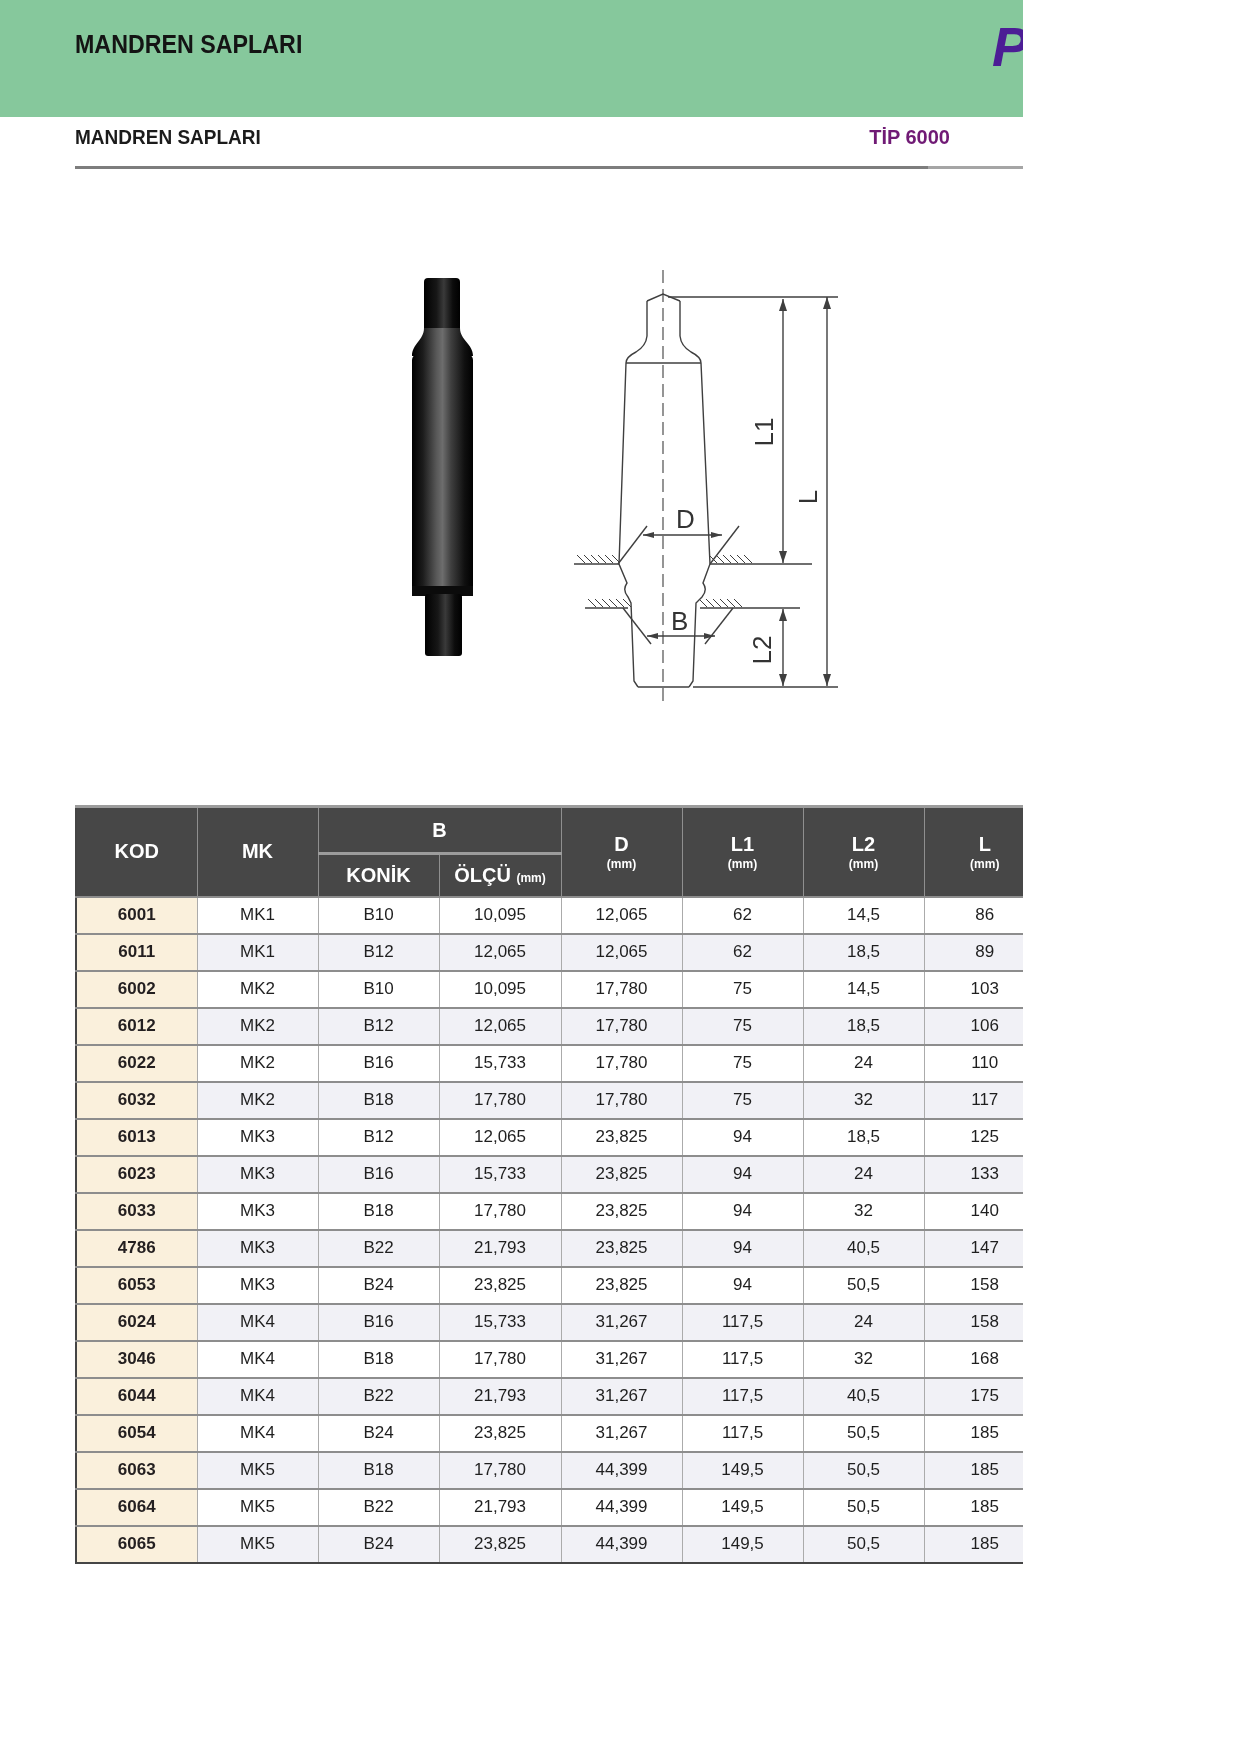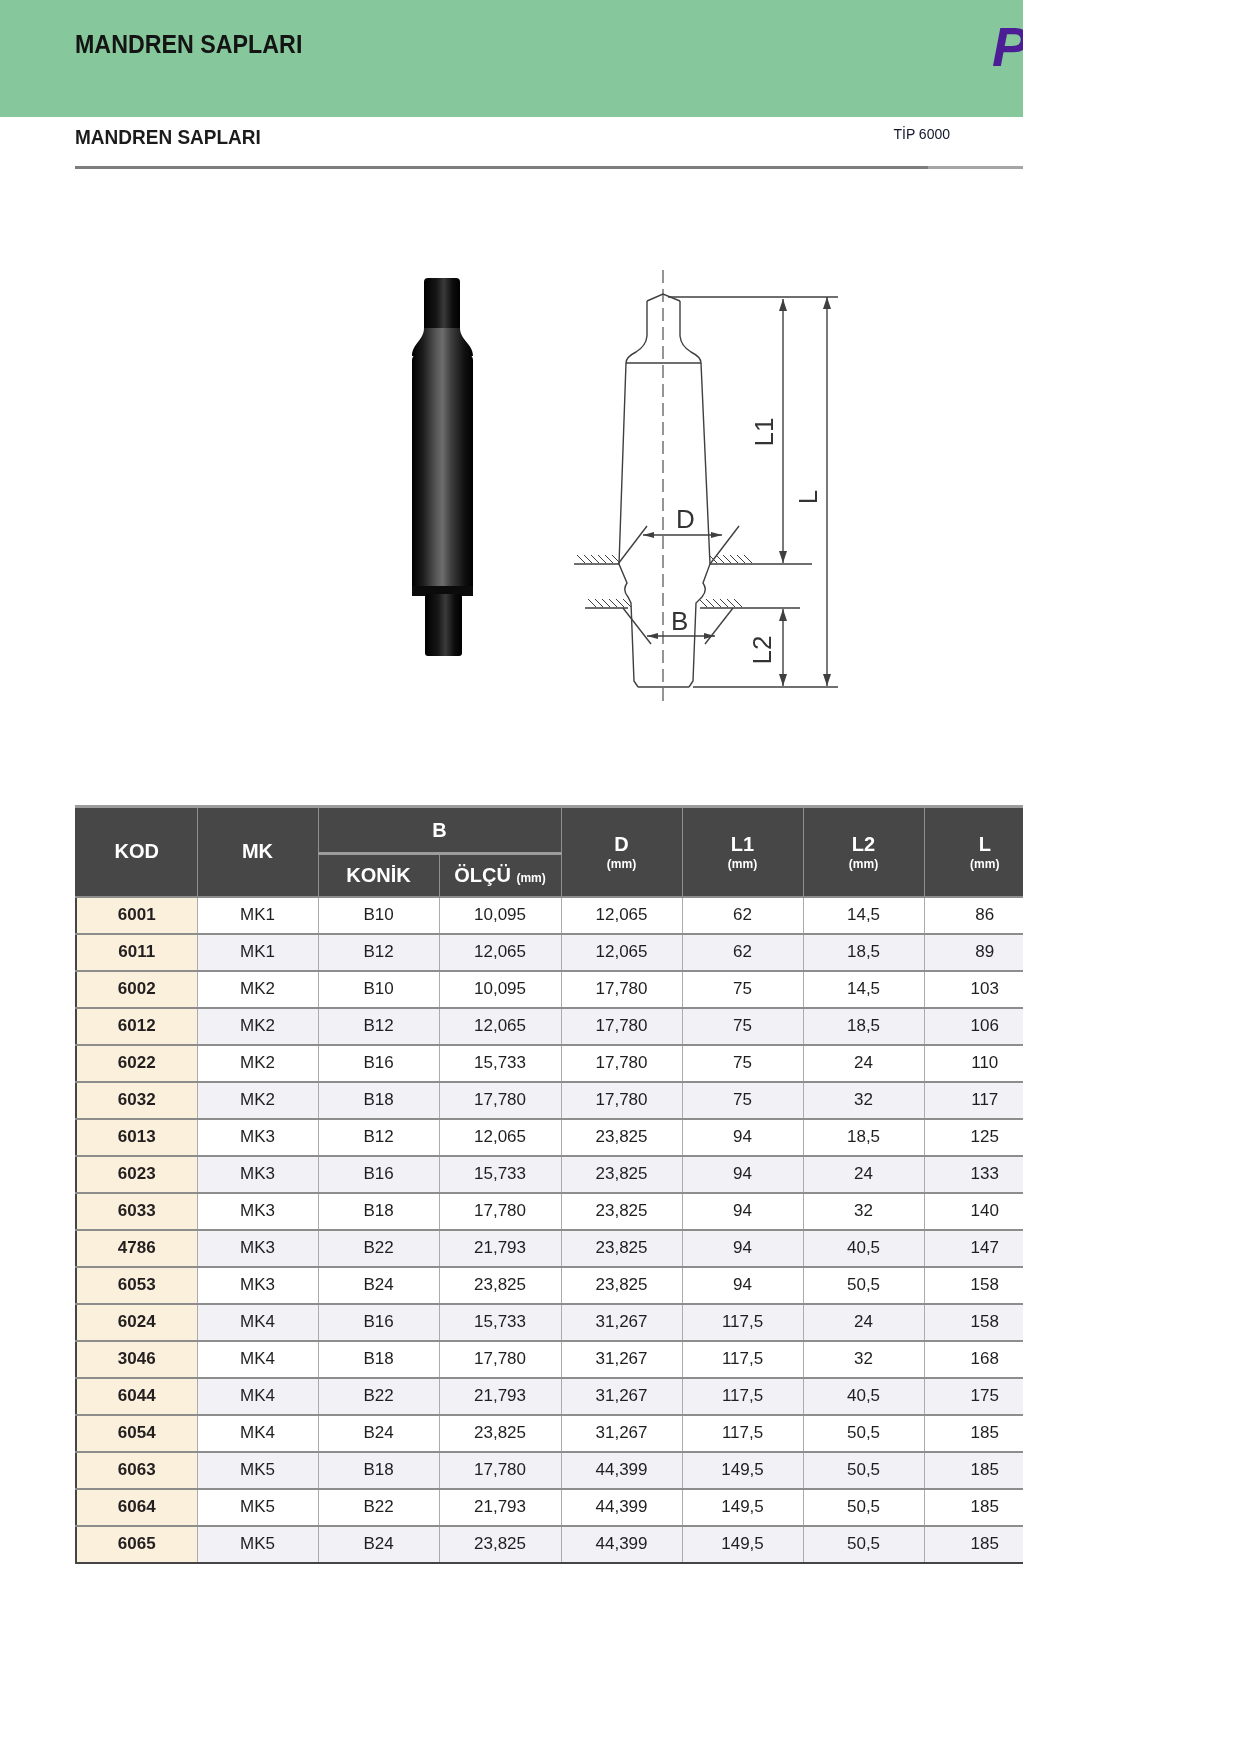--- a/index.html
+++ b/index.html
@@ -11,21 +11,21 @@
   
   .band-title{position:absolute;left:75px;top:30px;font-size:25px;font-weight:800;color:#141414;
     letter-spacing:0px;transform:scaleX(0.93);transform-origin:left center;white-space:nowrap;}
   .brand-box{position:absolute;left:980px;top:18px;width:140px;text-align:center;color:#4c1d95;}
   .brand-main{font-size:55px;line-height:58px;font-weight:800;font-style:italic;letter-spacing:2px;}
   .brand-sub{font-size:12px;font-weight:800;letter-spacing:1px;margin-top:2px;}
 
   
   .section-title{position:absolute;left:75px;top:126px;font-size:20px;font-weight:800;color:#1b1b1b;
     transform:scaleX(0.95);transform-origin:left center;white-space:nowrap;}
-  .type-label{position:absolute;right:73px;top:126px;font-size:14px;font-weight:400;color:#0f172a;white-space:nowrap;}
+  .type-label{position:absolute;right:73px;top:126px;font-size:20px;font-weight:700;color:#701a75;white-space:nowrap;}
   .rule{position:absolute;left:75px;top:166px;width:1093px;height:3px;
     background:linear-gradient(to right,#7d7d7d 0%,#7d7d7d 78%,#a5a5a5 78%,#a5a5a5 100%);}
 
   
   .photo-wrap{position:absolute;left:393px;top:248px;width:118px;height:412px;}
   .drawing-wrap{position:absolute;left:490px;top:250px;width:356px;height:460px;}
 
   
   table.spec{position:absolute;left:75px;top:805px;width:1093px;border-collapse:collapse;table-layout:fixed;
     border-left:2px solid #454545;border-right:2px solid #454545;border-bottom:2px solid #454545;}

